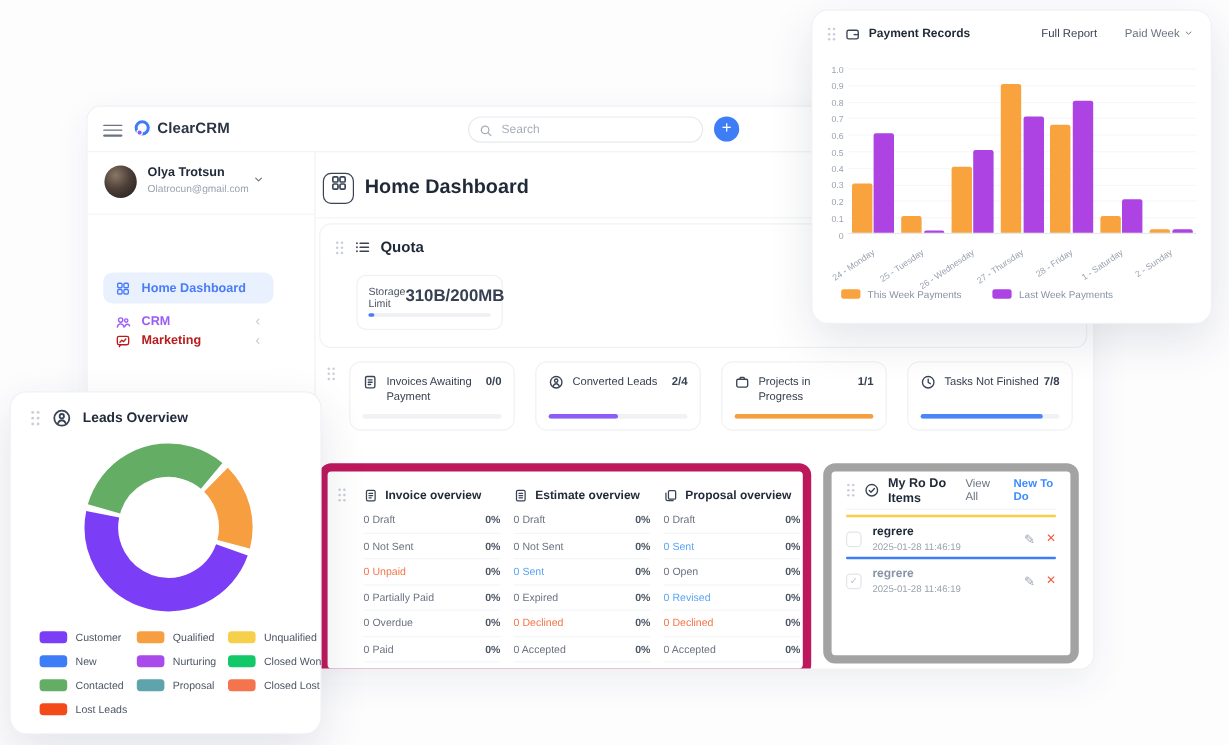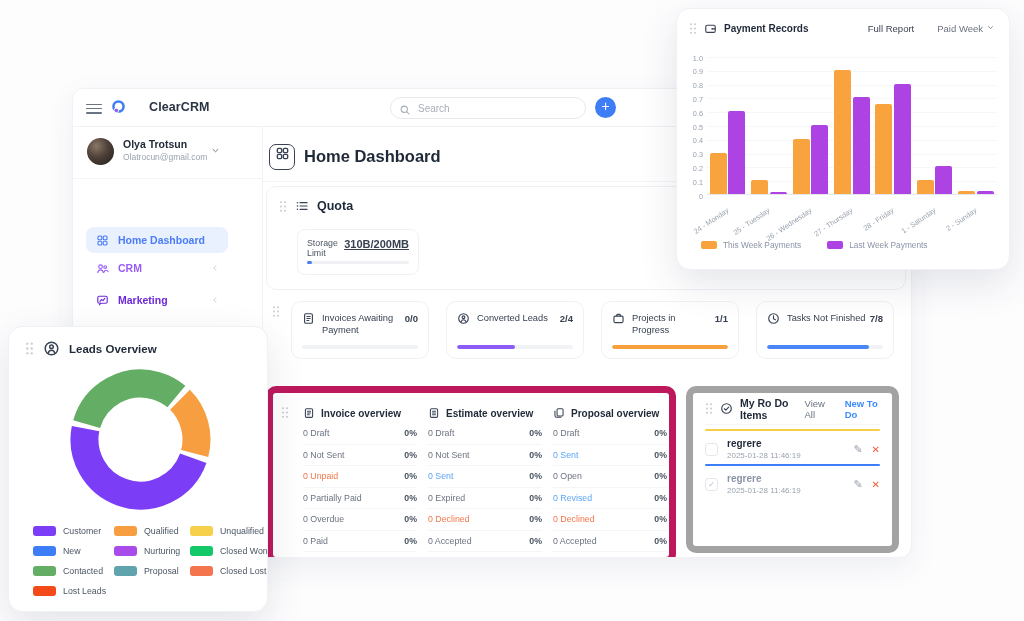--- a/index.html
+++ b/index.html
@@ -12,21 +12,21 @@
   .panel { position:absolute; background:#fff; border:1px solid #f0f1f4; border-radius:14px; }
   .shadow-lg { box-shadow:0 14px 38px rgba(40,50,80,.12); }
   .shadow-md { box-shadow:0 10px 30px rgba(40,50,80,.07); }
   .dots { color:#c9ced6; line-height:0; }
 
   
   #main-window { left:72px; top:88px; width:840px; height:470px; border-radius:12px; overflow:hidden; }
   #topbar { position:absolute; left:0; top:0; right:0; height:38px; border-bottom:1px solid #f1f2f5; background:#fff; }
   #hamburger { position:absolute; left:13px; top:12px; width:16px; color:#6b7280; cursor:pointer; }
   #hamburger span { display:block; height:1.6px; background:#6b7280; margin:2.6px 0; border-radius:2px; }
-  #logo { position:absolute; left:38px; top:10px; display:flex; align-items:center; gap:23px; }
+  #logo { position:absolute; left:38px; top:10px; display:flex; align-items:center; gap:5px; }
   #logo-text { font-size:12.5px; font-weight:700; color:#2b3444; letter-spacing:.1px; }
   #search-box { position:absolute; left:317px; top:8px; width:196px; height:22px; }
   #search-box input { width:100%; height:100%; border:1px solid #e7e9ed; border-radius:999px; padding:0 10px 0 27px; font-size:10px; color:#4b5563; outline:none; font-family:inherit; background:#fff; }
   #search-box input::placeholder { color:#a7aeba; }
   #search-icon { position:absolute; left:9px; top:4.5px; color:#a7aeba; }
   #add-btn { position:absolute; left:522px; top:8px; width:21px; height:21px; border-radius:50%; background:#3d7ef7; color:#fff; font-size:14px; line-height:19px; text-align:center; cursor:pointer; }
 
   #sidebar { position:absolute; left:0; top:38px; bottom:0; width:190px; border-right:1px solid #f1f2f5; background:#fff; }
   #profile { position:absolute; left:0; top:0; width:100%; height:52px; border-bottom:1px solid #f3f4f6; cursor:pointer; }
   #avatar { position:absolute; left:14px; top:11px; width:27px; height:27px; border-radius:50%;
@@ -45,21 +45,21 @@
   #header-divider { position:absolute; left:190px; top:92px; right:0; height:1px; background:#f3f4f6; }
 
   
   #quota-card { position:absolute; left:193px; top:97px; width:640px; height:104px; border:1px solid #f0f1f4; border-radius:10px; background:#fff; }
   .sec-head { position:absolute; left:12px; top:12px; display:flex; align-items:center; gap:8px; }
   .sec-title { font-size:12.5px; font-weight:700; color:#1f2937; }
   .sec-ic { color:#3a4354; line-height:0; }
   #storage-card { position:absolute; left:30px; top:42px; width:122px; height:46px; border:1px solid #f0f1f4; border-radius:8px; padding:8px 9px 0; }
   #storage-row { display:flex; justify-content:space-between; }
   #storage-label { font-size:8.8px; color:#4b5563; }
-  #storage-value { font-size:11px; color:#374151; font-weight:700;text-decoration:underline; }
+  #storage-value { font-size:14px; color:#374151; font-weight:700; }
   #storage-track { position:absolute; left:9px; right:9px; bottom:10px; height:3px; border-radius:2px; background:#eef0f3; }
   #storage-fill { height:100%; border-radius:2px; }
 
   
   #stats-dots { position:absolute; left:199px; top:216px; }
   .stat-card { position:absolute; top:212px; width:138px; height:58px; border:1px solid #f0f1f4; border-radius:10px; background:#fff; }
   .stat-ic { position:absolute; left:10px; top:10px; color:#3a4354; line-height:0; }
   .stat-label { position:absolute; left:30px; top:10px; width:82px; font-size:9.3px; color:#374151; line-height:1.3; }
   .stat-value { position:absolute; right:10px; top:11px; font-size:9.5px; color:#374151; font-weight:600; }
   .stat-track { position:absolute; left:10px; right:10px; bottom:9px; height:4px; border-radius:3px; background:#f1f2f5; overflow:hidden; }
@@ -176,21 +176,21 @@
               <circle cx="5.6" cy="5.8" r="2.2"></circle>
               <path d="M2.2 13c.4-2.1 1.8-3.3 3.4-3.3s3 1.2 3.4 3.3"></path>
               <circle cx="11.3" cy="6.3" r="1.7"></circle>
               <path d="M9.8 12.6c.4-1.6 1.4-2.5 2.7-2.5 1 0 1.9.6 2.4 1.7"></path>
             </svg></span>
     <span class="si-label">CRM</span>
     <span class="si-chev"><svg width="10" height="10" viewBox="0 0 16 16" fill="none" stroke="currentColor" stroke-width="1.4" stroke-linecap="round" stroke-linejoin="round">
               <path d="M9.3 4.6L6 8l3.3 3.4"></path>
             </svg></span>
   </div>
-        <div class="side-item" style="top:160px;color:#6d28d9">
+        <div class="side-item" style="top:144px;color:#b91c1c">
     <span class="si-ic"><svg width="13" height="13" viewBox="0 0 16 16" fill="none" stroke="currentColor" stroke-width="1.4" stroke-linecap="round" stroke-linejoin="round">
               <rect x="2.2" y="2.8" width="11.6" height="8.6" rx="1.8"></rect>
               <path d="M4.8 9l2-2.2 1.8 1.4 2.3-2.7"></path>
               <path d="M5.5 11.4L4.2 13.4"></path>
             </svg></span>
     <span class="si-label">Marketing</span>
     <span class="si-chev"><svg width="10" height="10" viewBox="0 0 16 16" fill="none" stroke="currentColor" stroke-width="1.4" stroke-linecap="round" stroke-linejoin="round">
               <path d="M9.3 4.6L6 8l3.3 3.4"></path>
             </svg></span>
   </div>

